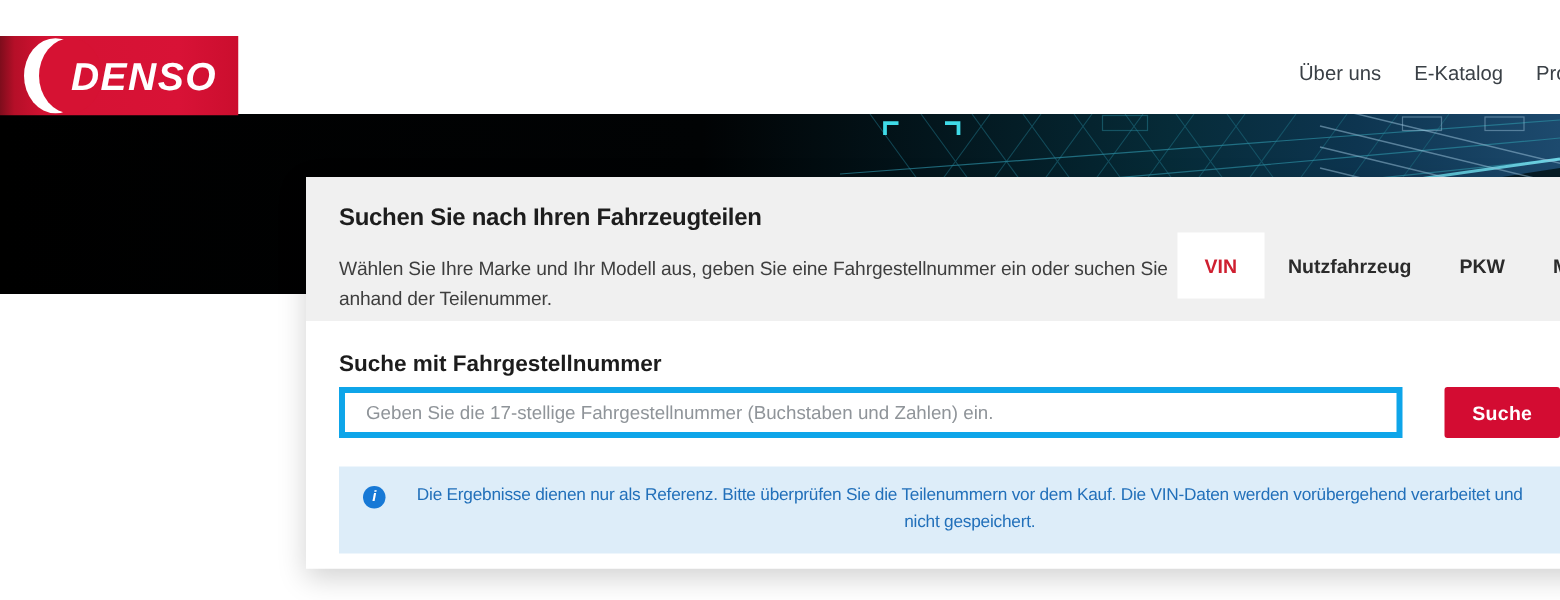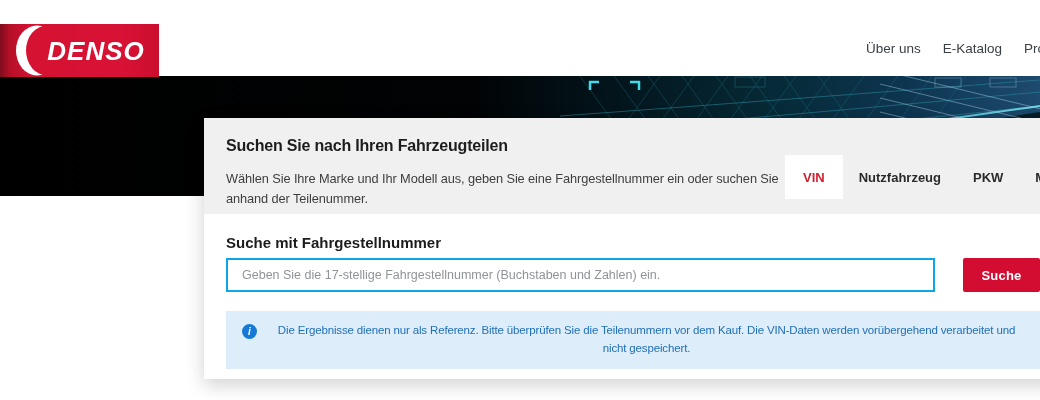--- a/index.html
+++ b/index.html
@@ -25,21 +25,21 @@
   .card-subtitle{margin:9px 0 0 0;font-size:12.8px;line-height:1.6;color:#3e3e3e;max-width:560px;letter-spacing:-0.1px;}
 
   .tab-bar{position:absolute;left:581px;top:37px;height:44px;display:flex;align-items:stretch;}
   .tab{display:flex;align-items:center;padding:0 16px;font-size:13px;font-weight:600;color:#2b2b2b;
        cursor:pointer;white-space:nowrap;}
   .tab.active{background:#ffffff;color:#cf1f30;font-weight:700;padding:0 18px;}
 
   .card-body{background:#ffffff;padding:20px 22px 10px 22px;box-sizing:border-box;}
   .vin-label{font-size:15px;font-weight:700;color:#1c1c1c;margin-bottom:7px;}
   .vin-row{display:flex;gap:13px;}
-  .vin-input{width:719px;height:34px;box-sizing:border-box;border:2px solid #0ea5e9;background:#fff;
+  .vin-input{width:719px;height:34px;box-sizing:border-box;border:4px solid #0ea5e9;background:#fff;
              padding:0 14px;font-size:12.5px;color:#333;outline:none;
              font-family:"Liberation Sans","DejaVu Sans",sans-serif;}
   .vin-input::placeholder{color:#8f9499;opacity:1;}
   .search-btn{width:77px;height:34px;flex:none;background:#d30c32;color:#ffffff;border:none;
               border-radius:2px;font-size:13px;font-weight:700;letter-spacing:0.2px;cursor:pointer;
               font-family:"Liberation Sans","DejaVu Sans",sans-serif;margin-left:15px;}
 
   .info-banner{margin-top:19px;background:#ddedf9;display:flex;gap:12px;align-items:flex-start;
                padding:11px 16px;box-sizing:border-box;width:814px;}
   .info-icon{width:15px;height:15px;flex:none;margin-top:2px;border-radius:50%;background:#1779d6;

